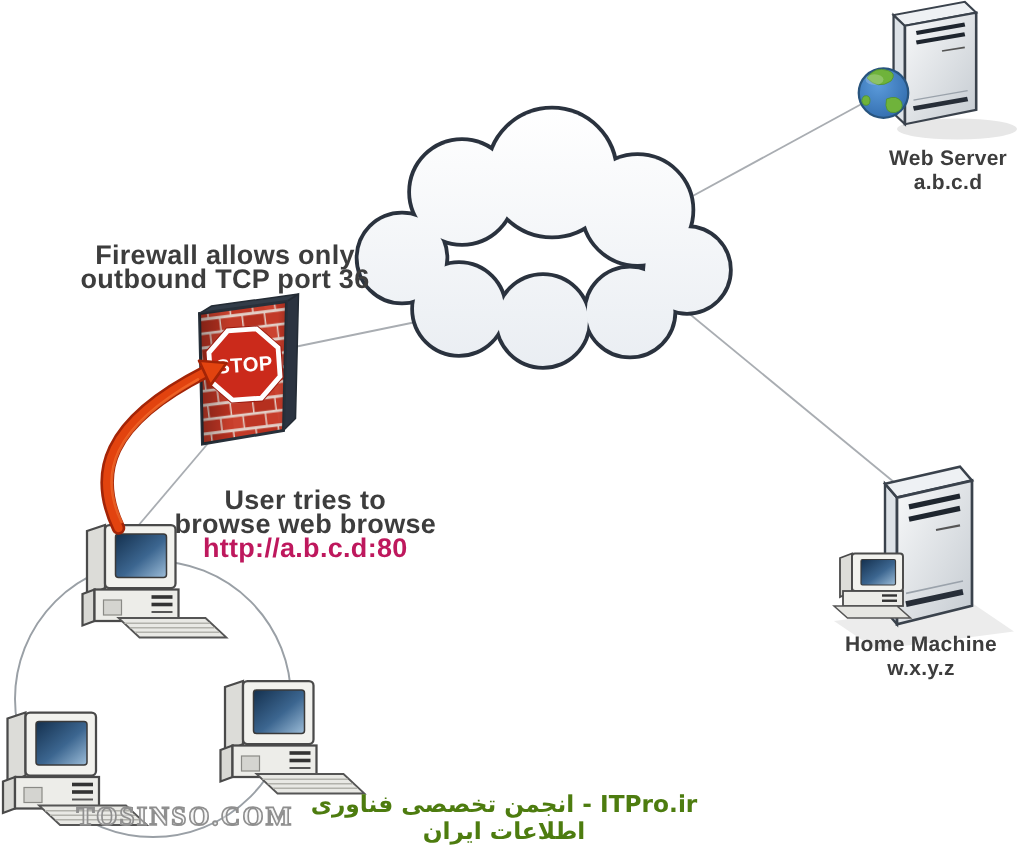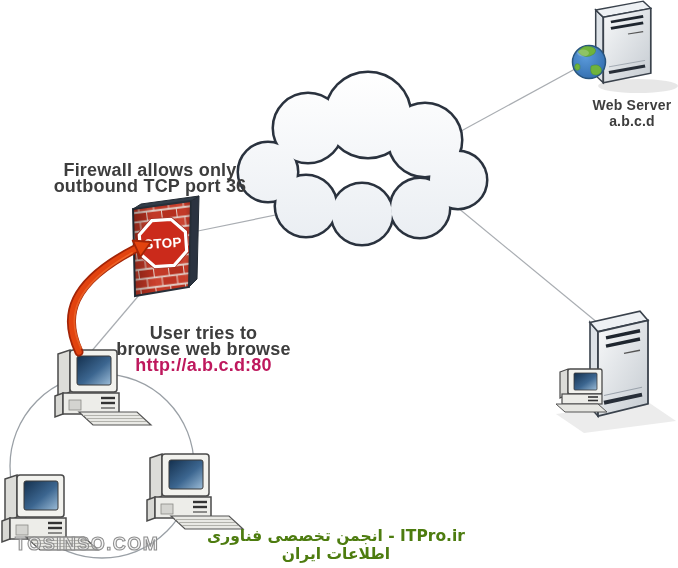--- a/index.html
+++ b/index.html
@@ -7,21 +7,21 @@
          font-family:"Liberation Sans",sans-serif;}
   .stage svg{position:absolute;left:0;top:0;z-index:1;}
   .lbl{position:absolute;z-index:2;text-align:center;font-weight:bold;color:#3d3d3d;
        font-size:18px;line-height:16px;letter-spacing:.2px;}
   .lbl .url{color:#be185d;display:block;}
   .node-lbl{font-size:14px;line-height:16px;}
   .wm-itpro{position:absolute;z-index:2;color:#4d7c0f;font-size:15.5px;font-weight:bold;
             text-align:center;direction:rtl;font-family:"DejaVu Sans",sans-serif;}
   .wm-tosinso{position:absolute;z-index:2;font-size:18px;font-weight:bold;letter-spacing:1.5px;
               color:rgba(235,235,235,.45);-webkit-text-stroke:1.1px #8f8f8f;
-              font-family:Liberation Sans, sans-serif;}
+              font-family:Liberation Serif, serif;margin-left:36px;}
   .line2{display:block;}
 </style>
 </head>
 <body>
 
 <div class="stage">
 
 <svg width="678" height="568" viewBox="0 0 678 568">
   <defs>
     <linearGradient id="cloudFill" gradientUnits="userSpaceOnUse" x1="368" y1="70" x2="368" y2="250">
@@ -177,17 +177,21 @@
   <span>User tries to</span>
   <span class="line2">browse web browse</span>
   <span class="url">http://a.b.c.d:80</span>
 </div>
 
 <div class="lbl node-lbl" style="left:573px;top:97px;width:118px;">
   <span>Web Server</span>
   <span class="line2">a.b.c.d</span>
 </div>
 
+<div class="lbl node-lbl" style="left:553px;top:421px;width:122px;">
+  <span>Home Machine</span>
+  <span class="line2">w.x.y.z</span>
+</div>
 
 <div class="wm-itpro" style="left:183px;top:527px;width:306px;" dir="rtl">ITPro.ir - انجمن تخصصی فناوری اطلاعات ایران</div>
 <div class="wm-tosinso" style="left:15px;top:534px;">TOSINSO.COM</div>
 
 </div>
 
 </body></html>

